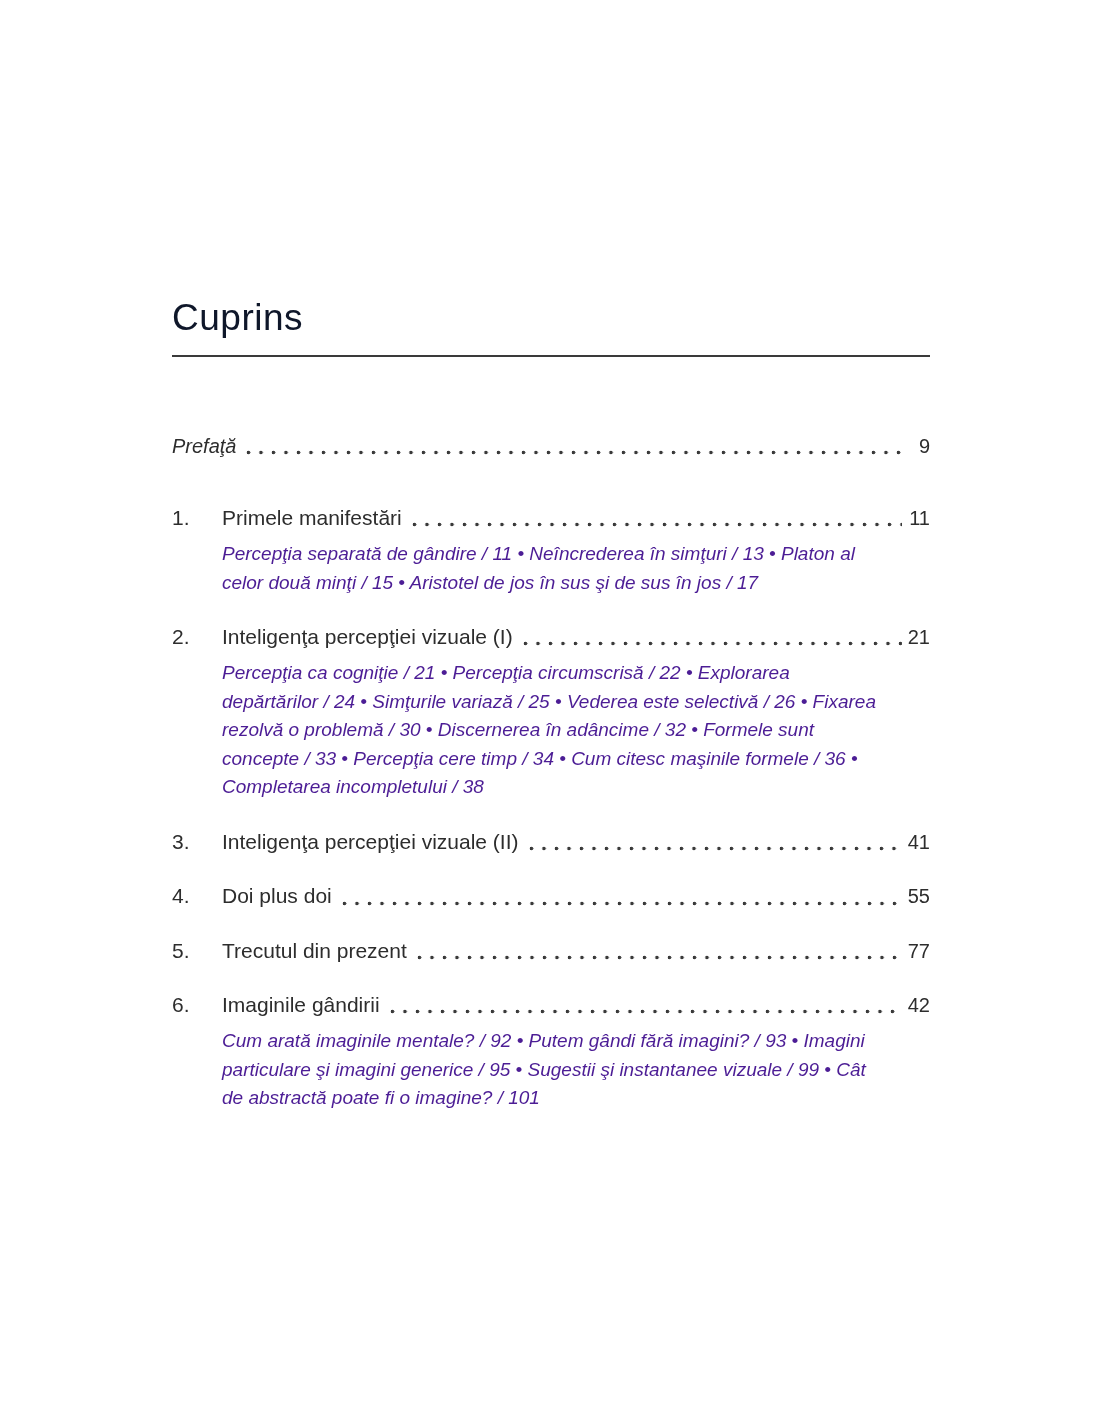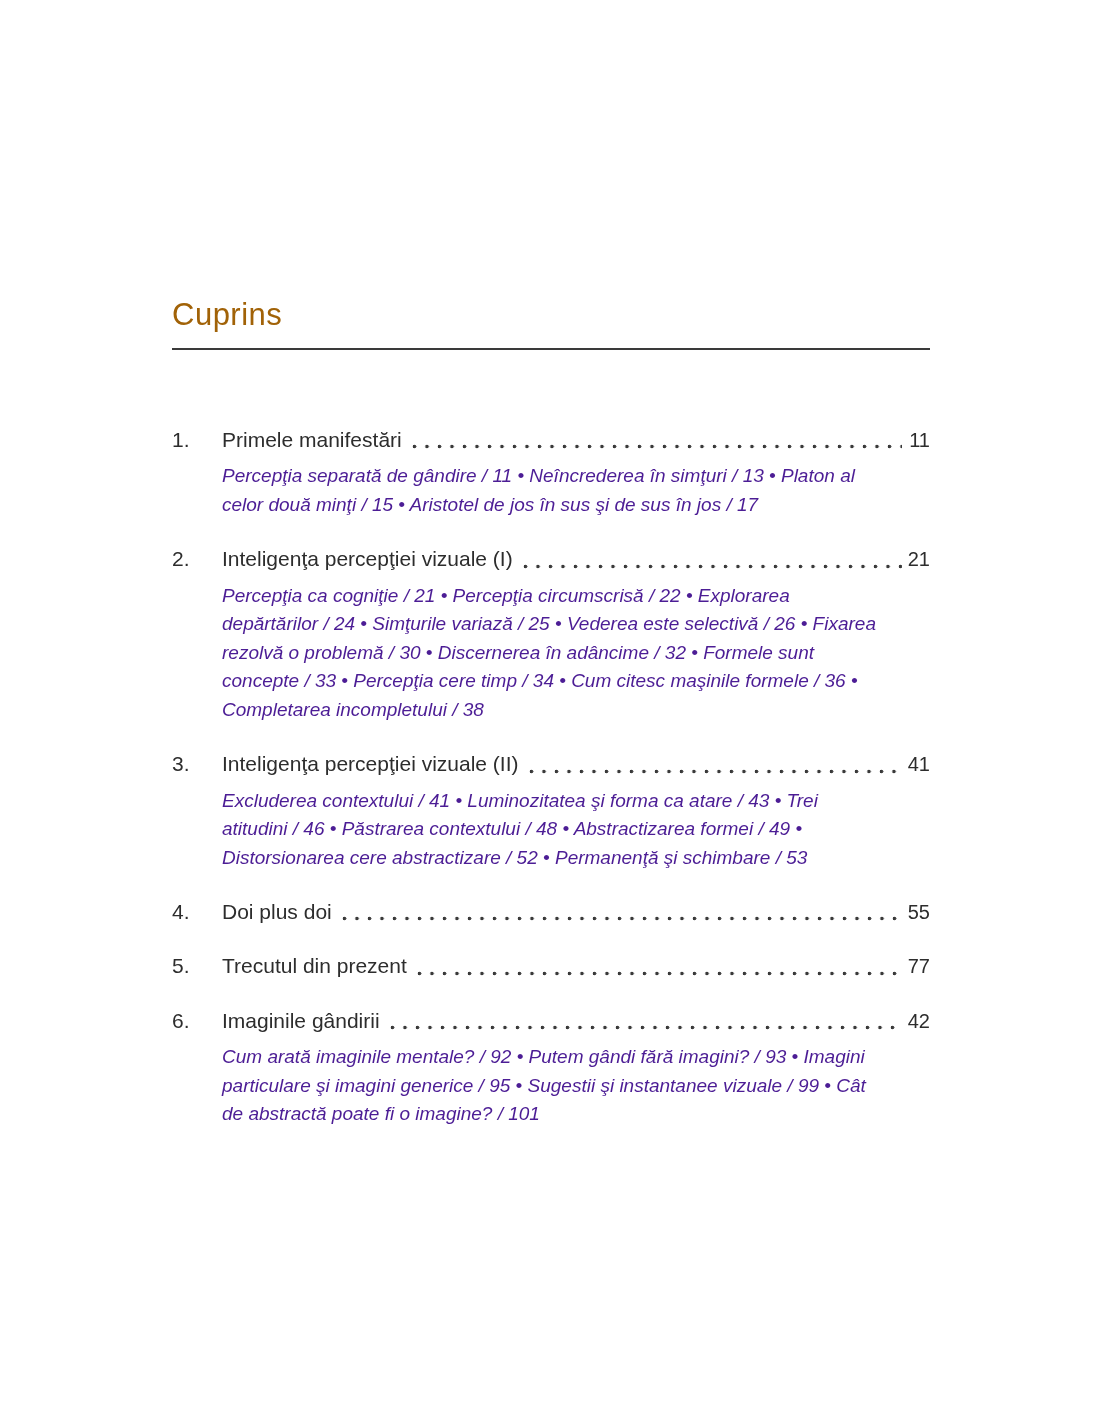--- a/index.html
+++ b/index.html
@@ -7,23 +7,23 @@
   body {
     width: 1100px;
     height: 1422px;
     font-family: "Liberation Sans", sans-serif;
     color: #2e2e2e;
     overflow: hidden;
   }
   .page { padding: 298px 170px 0 172px; }
 
   h1.page-title {
-    font-size: 31px;
+    font-size: 37px;
     font-weight: 400;
-    color: #a16207;
+    color: #0f172a;
     letter-spacing: 0.5px;
     line-height: 1.1;
   }
   hr.title-rule {
     border: none;
     border-top: 2px solid #3a3a3a;
     margin: 16px 0 0 0;
   }
 
   .toc { margin-top: 76px; }
@@ -73,20 +73,25 @@
 </head>
 <body>
 
 <div class="page">
 
   <h1 class="page-title">Cuprins</h1>
   <hr class="title-rule">
 
   <div class="toc">
 
+    <div class="row preface-row">
+      <span class="preface-label">Prefaţă</span>
+      <span class="leader"></span>
+      <span class="pagenum">9</span>
+    </div>
 
     <div class="entry">
       <div class="row">
         <span class="num">1.</span>
         <span class="entry-title">Primele manifestări</span>
         <span class="leader"></span>
         <span class="pagenum">11</span>
       </div>
       <p class="subs">Percepţia separată de gândire / 11 • Neîncrederea în simţuri / 13 • Platon al celor două minţi / 15 • Aristotel de jos în sus şi de sus în jos / 17</p>
     </div>
@@ -101,21 +106,20 @@
       <p class="subs">Percepţia ca cogniţie / 21 • Percepţia circumscrisă / 22 • Explorarea depărtărilor / 24 • Simţurile variază / 25 • Vederea este selectivă / 26 • Fixarea rezolvă o problemă / 30 • Discernerea în adâncime / 32 • Formele sunt concepte / 33 • Percepţia cere timp / 34 • Cum citesc maşinile formele / 36 • Completarea incompletului / 38</p>
     </div>
 
     <div class="entry">
       <div class="row">
         <span class="num">3.</span>
         <span class="entry-title">Inteligenţa percepţiei vizuale (II)</span>
         <span class="leader"></span>
         <span class="pagenum">41</span>
       </div>
-      <p class="subs">Excluderea contextului / 41 • Luminozitatea şi forma ca atare / 43 • Trei atitudini / 46 • Păstrarea contextului / 48 • Abstractizarea formei / 49 • Distorsionarea cere abstractizare / 52 • Permanenţă şi schimbare / 53</p>
     </div>
 
     <div class="entry">
       <div class="row">
         <span class="num">4.</span>
         <span class="entry-title">Doi plus doi</span>
         <span class="leader"></span>
         <span class="pagenum">55</span>
       </div>
     </div>

